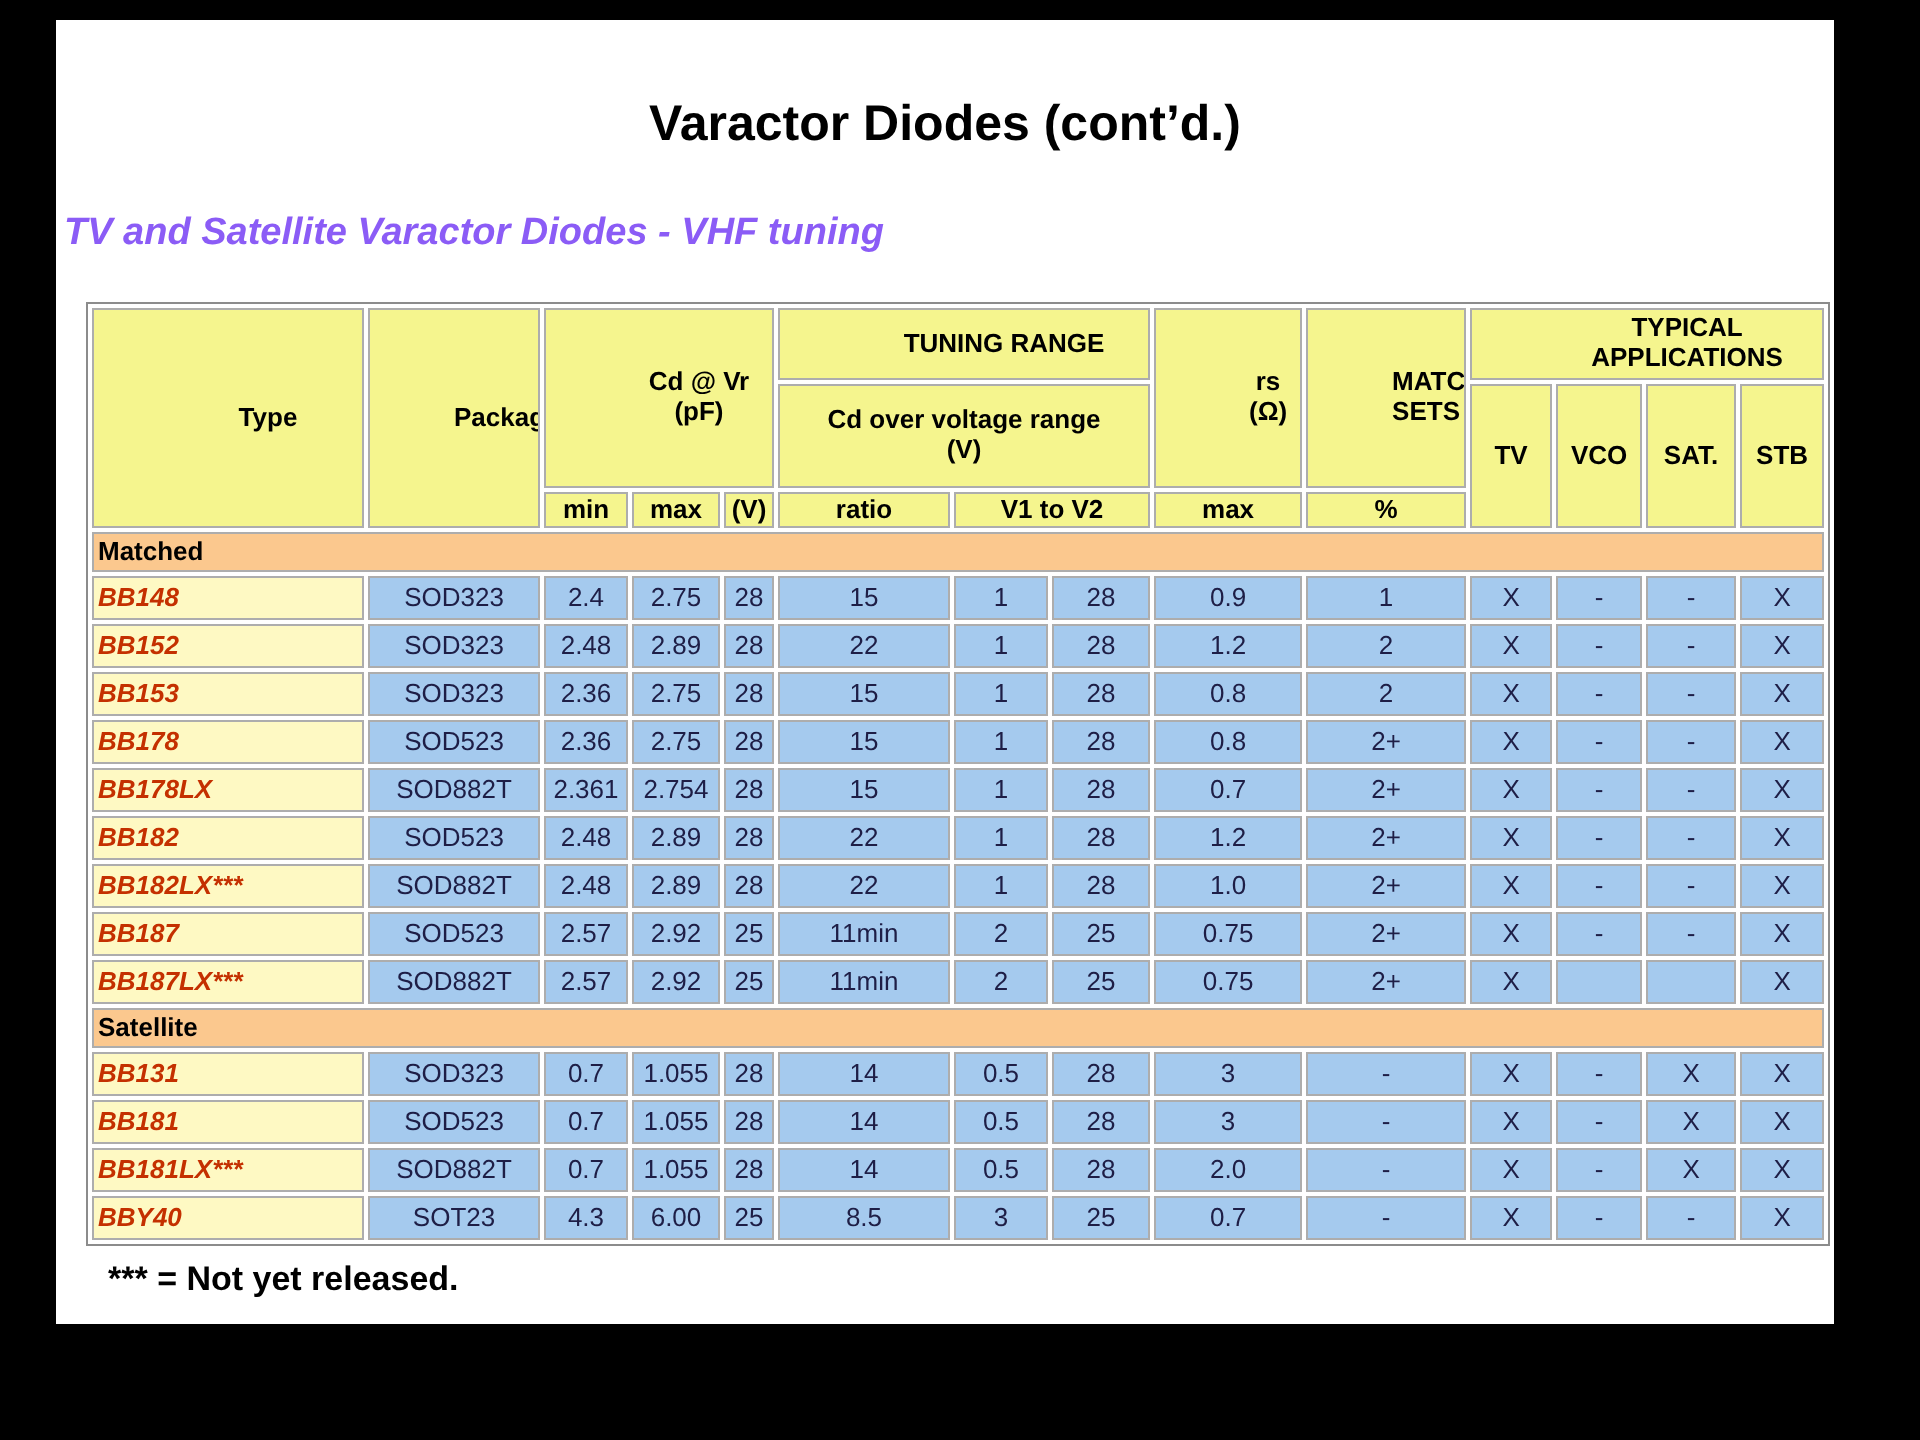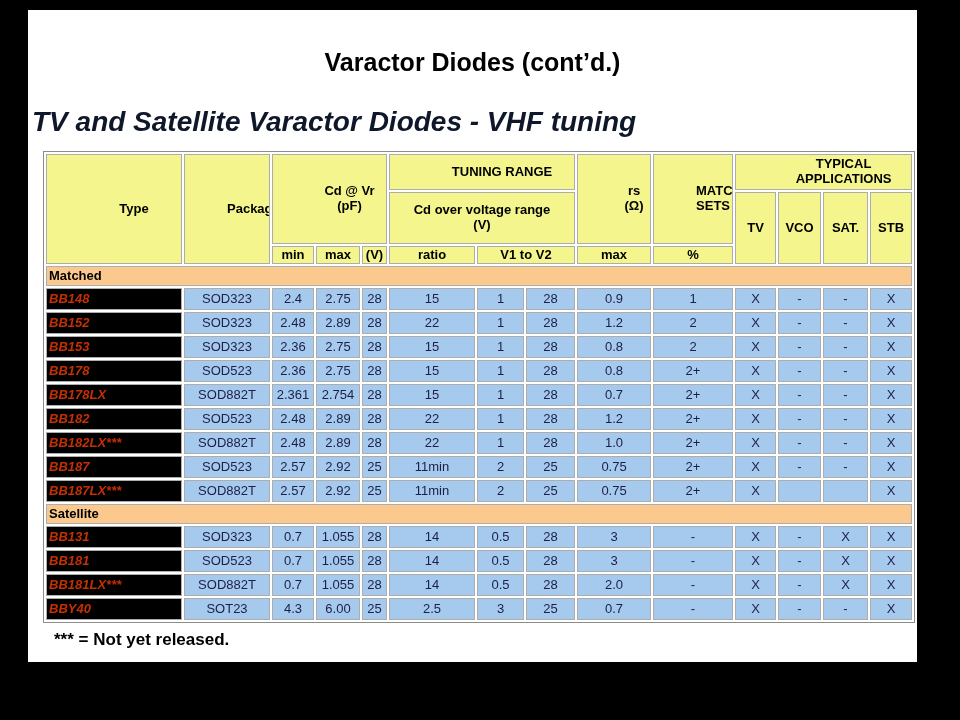--- a/index.html
+++ b/index.html
@@ -27,24 +27,24 @@
     text-align: center;
     font-size: 25px;
     font-weight: bold;
     color: #000000;
     letter-spacing: 0px;
   }
   .subtitle {
     position: absolute;
     top: 96px;
     left: 4px;
-    font-size: 28px;
+    font-size: 19px;
     font-weight: bold;
     font-style: italic;
-    color: #0f172a;
+    color: #8b5cf6;
   }
   table.vtab {
     position: absolute;
     left: 15px;
     top: 141px;
     width: 867px;
     table-layout: fixed;
     border-collapse: separate;
     border-spacing: 2px;
     background: #ffffff;
@@ -63,21 +63,21 @@
     background: #F5F58E;
     color: #000000;
     font-weight: bold;
     text-align: center;
     vertical-align: middle;
   }
   tr.hr1 th { height: 36px; padding-left: 42px; }
   tr.hr2 th { height: 52px; margin-top: 38px; }
   tr.hr3 th { height: 18px; }
   td.type {
-    background: #000000;
+    background: #fef9c3;
     color: #C43000;
     font-weight: bold;
     font-style: italic;
     font-size: 13.5px;
     text-align: left;
     padding-left: 6px;
     vertical-align: middle;
   }
   td.cb {
     background: #A5CAEE;
@@ -371,21 +371,21 @@
           <td class="cb">-</td>
           <td class="cb">X</td>
           <td class="cb">X</td>
         </tr>
         <tr class="data-row">
           <td class="type">BBY40</td>
           <td class="cb">SOT23</td>
           <td class="cb">4.3</td>
           <td class="cb">6.00</td>
           <td class="cb">25</td>
-          <td class="cb">2.5</td>
+          <td class="cb">8.5</td>
           <td class="cb">3</td>
           <td class="cb">25</td>
           <td class="cb">0.7</td>
           <td class="cb">-</td>
           <td class="cb">X</td>
           <td class="cb">-</td>
           <td class="cb">-</td>
           <td class="cb">X</td>
         </tr>
       </tbody>

